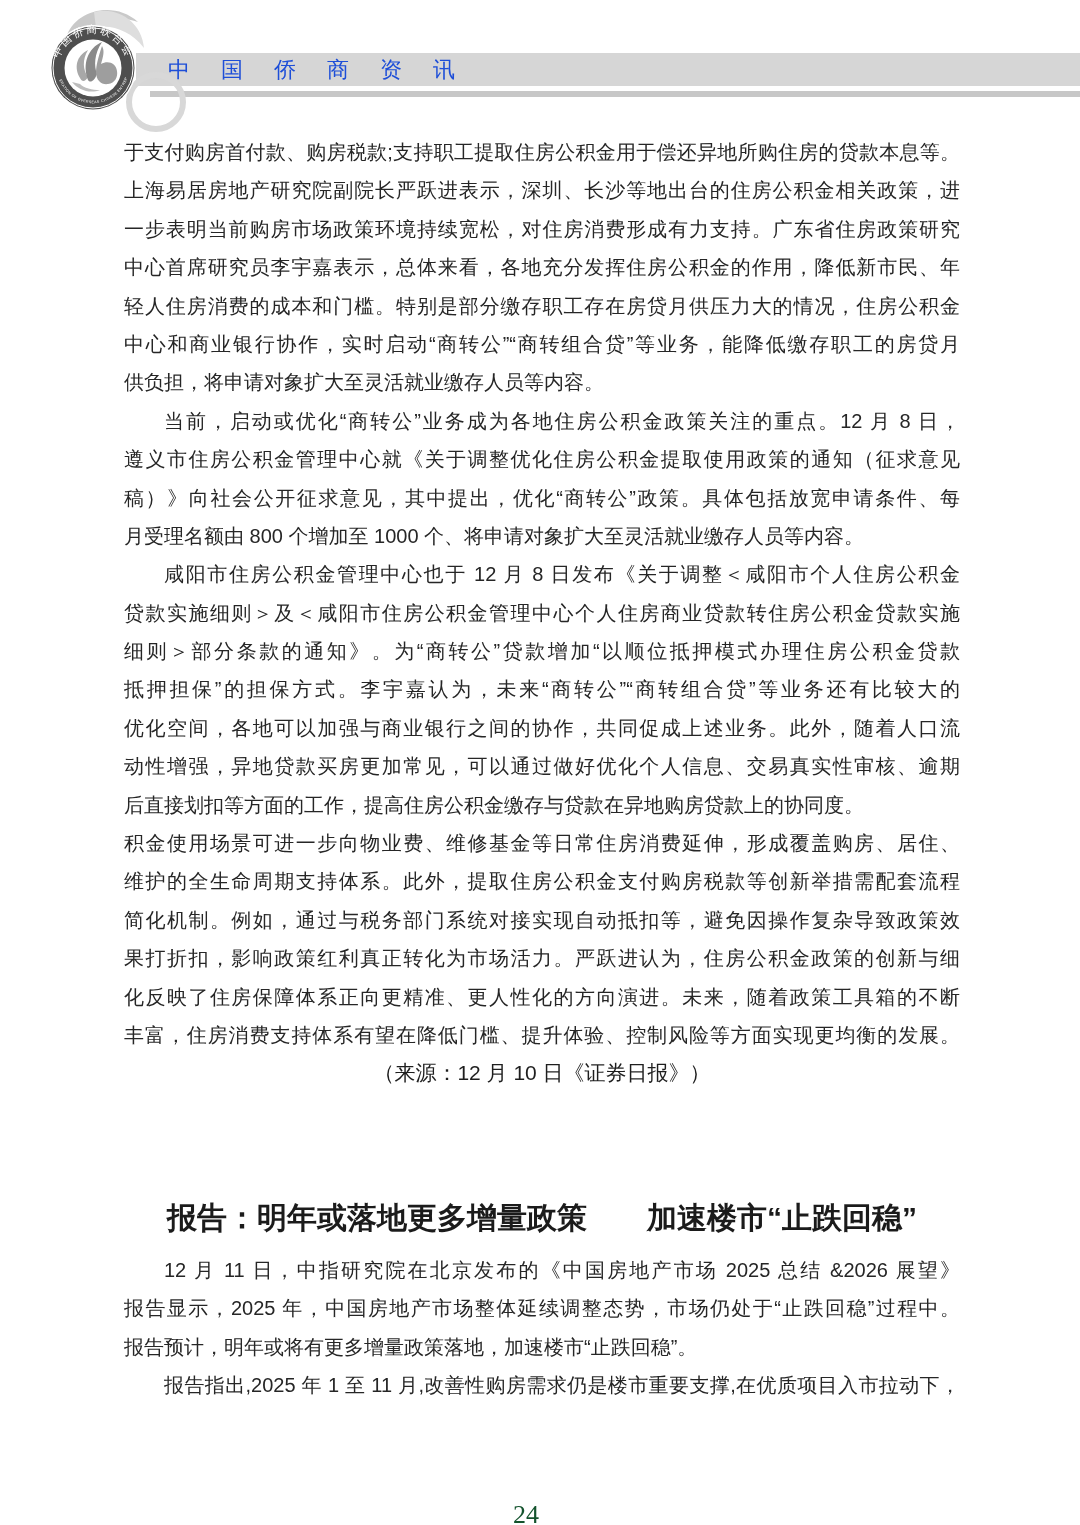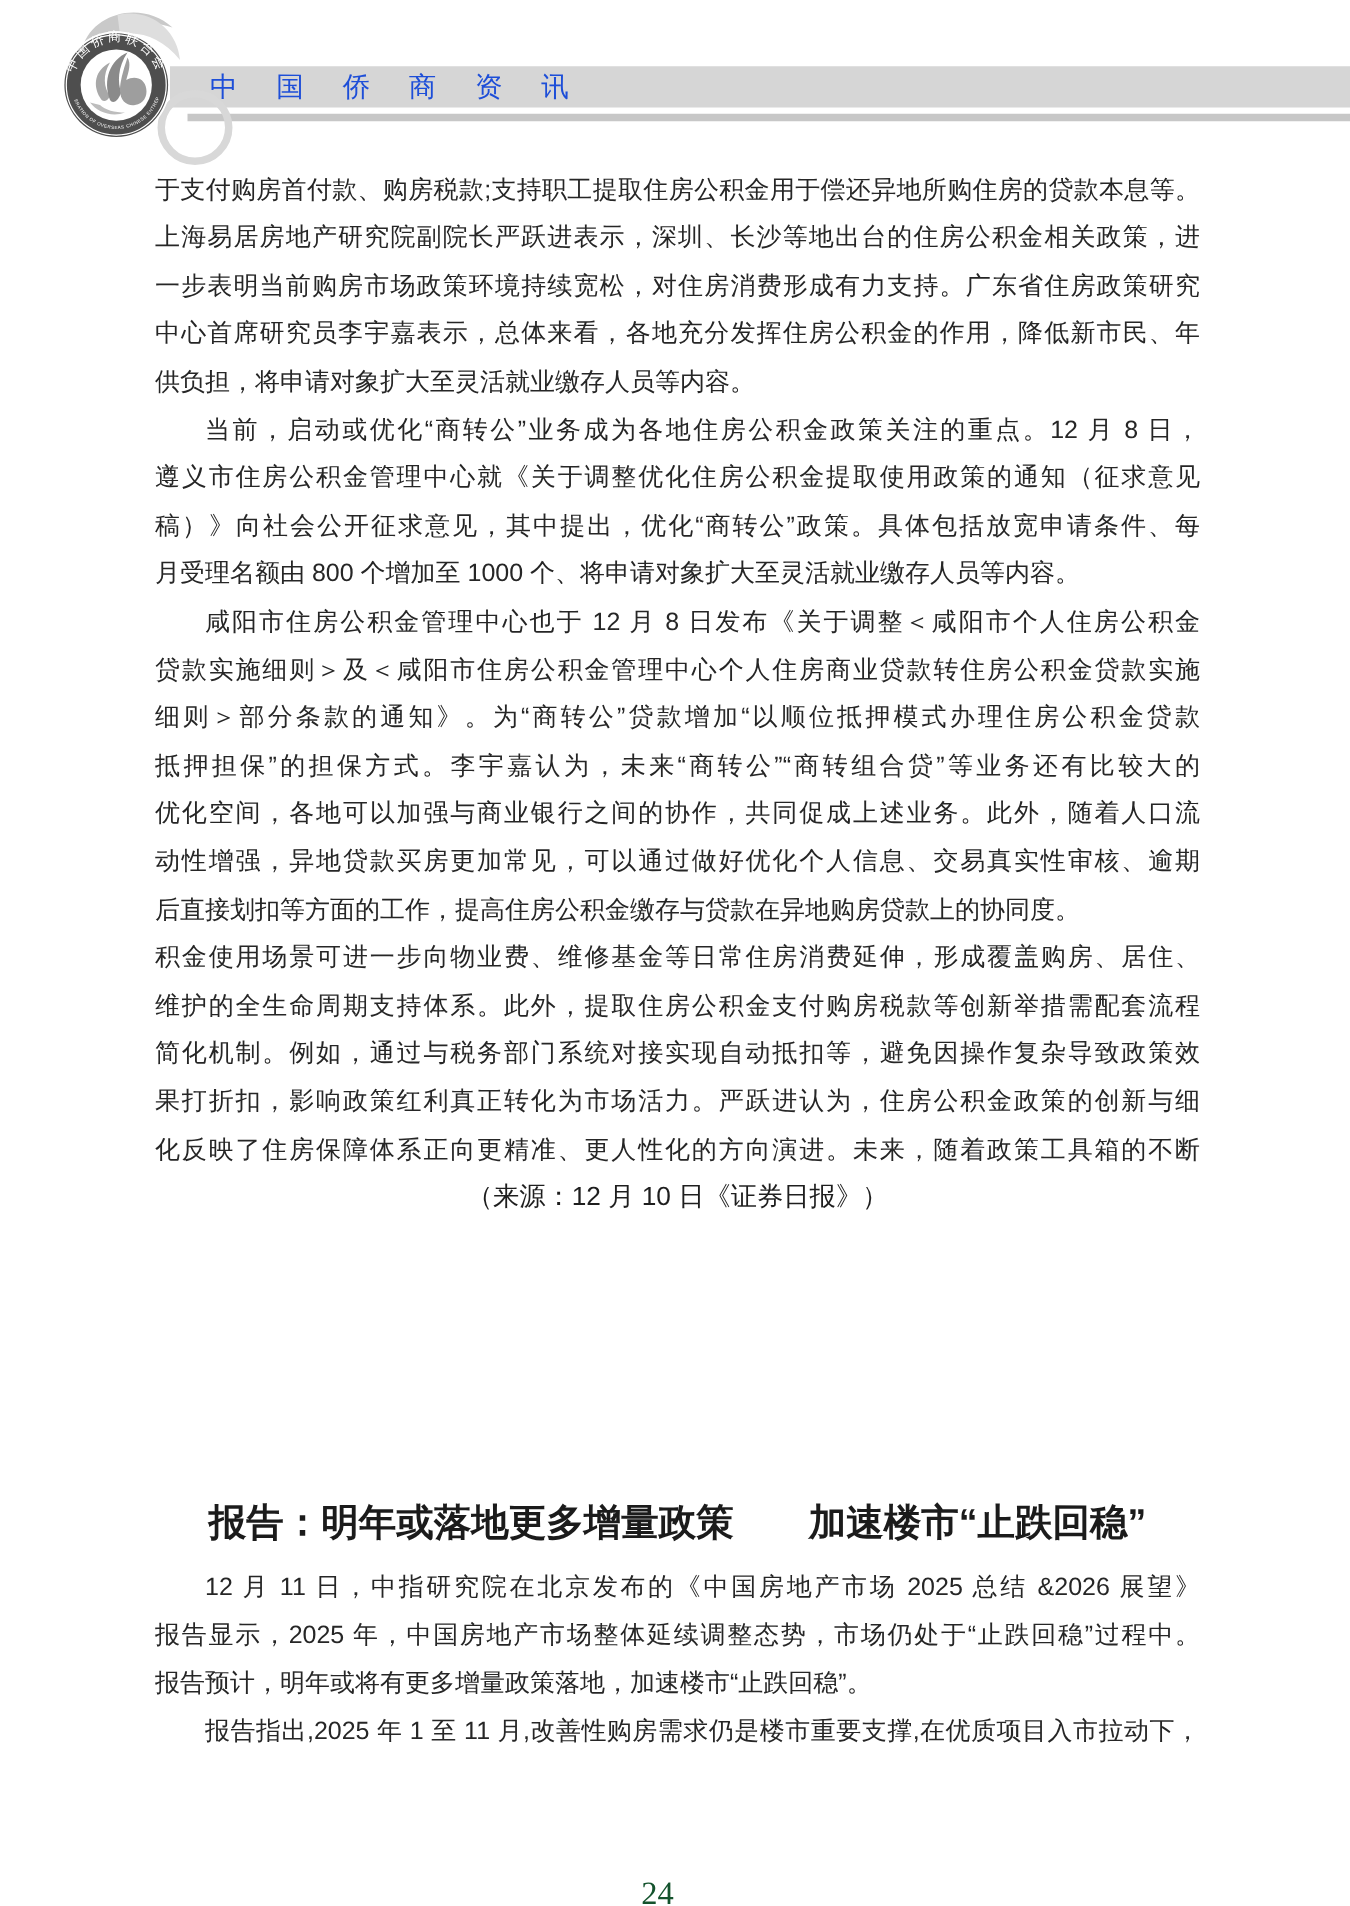--- a/index.html
+++ b/index.html
@@ -80,20 +80,22 @@
     <path d="M36,80 C42,88 54,92 64,88 C56,88 48,86 44,82 Z" fill="#bdbdbd"></path>
   </svg>
 
   <div class="article" id="article1">
     <div>
         <div class="para">
           <div class="line first">于支付购房首付款、购房税款;支持职工提取住房公积金用于偿还异地所购住房的贷款本息等。</div>
           <div class="line">上海易居房地产研究院副院长严跃进表示，深圳、长沙等地出台的住房公积金相关政策，进</div>
           <div class="line">一步表明当前购房市场政策环境持续宽松，对住房消费形成有力支持。广东省住房政策研究</div>
           <div class="line">中心首席研究员李宇嘉表示，总体来看，各地充分发挥住房公积金的作用，降低新市民、年</div>
+          <div class="line">轻人住房消费的成本和门槛。特别是部分缴存职工存在房贷月供压力大的情况，住房公积金</div>
+          <div class="line">中心和商业银行协作，实时启动“商转公”“商转组合贷”等业务，能降低缴存职工的房贷月</div>
           <div class="line last">供负担，将申请对象扩大至灵活就业缴存人员等内容。</div>
         </div>
         <div class="para indent">
           <div class="line first">当前，启动或优化“商转公”业务成为各地住房公积金政策关注的重点。12 月 8 日，</div>
           <div class="line">遵义市住房公积金管理中心就《关于调整优化住房公积金提取使用政策的通知（征求意见</div>
           <div class="line">稿）》向社会公开征求意见，其中提出，优化“商转公”政策。具体包括放宽申请条件、每</div>
           <div class="line last">月受理名额由 800 个增加至 1000 个、将申请对象扩大至灵活就业缴存人员等内容。</div>
         </div>
         <div class="para indent">
           <div class="line first">咸阳市住房公积金管理中心也于 12 月 8 日发布《关于调整＜咸阳市个人住房公积金</div>
@@ -103,20 +105,21 @@
           <div class="line">优化空间，各地可以加强与商业银行之间的协作，共同促成上述业务。此外，随着人口流</div>
           <div class="line">动性增强，异地贷款买房更加常见，可以通过做好优化个人信息、交易真实性审核、逾期</div>
           <div class="line last">后直接划扣等方面的工作，提高住房公积金缴存与贷款在异地购房贷款上的协同度。</div>
         </div>
         <div class="para indent">
           <div class="line">积金使用场景可进一步向物业费、维修基金等日常住房消费延伸，形成覆盖购房、居住、</div>
           <div class="line">维护的全生命周期支持体系。此外，提取住房公积金支付购房税款等创新举措需配套流程</div>
           <div class="line">简化机制。例如，通过与税务部门系统对接实现自动抵扣等，避免因操作复杂导致政策效</div>
           <div class="line">果打折扣，影响政策红利真正转化为市场活力。严跃进认为，住房公积金政策的创新与细</div>
           <div class="line">化反映了住房保障体系正向更精准、更人性化的方向演进。未来，随着政策工具箱的不断</div>
+          <div class="line">丰富，住房消费支持体系有望在降低门槛、提升体验、控制风险等方面实现更均衡的发展。</div>
         </div>
       </div>
     <div class="source-line">（来源：12 月 10 日《证券日报》）</div>
   </div>
 
   <div class="article-title">报告：明年或落地更多增量政策　　加速楼市“止跌回稳”</div>
 
   <div class="article" id="article2">
     <div>
         <div class="para indent">

